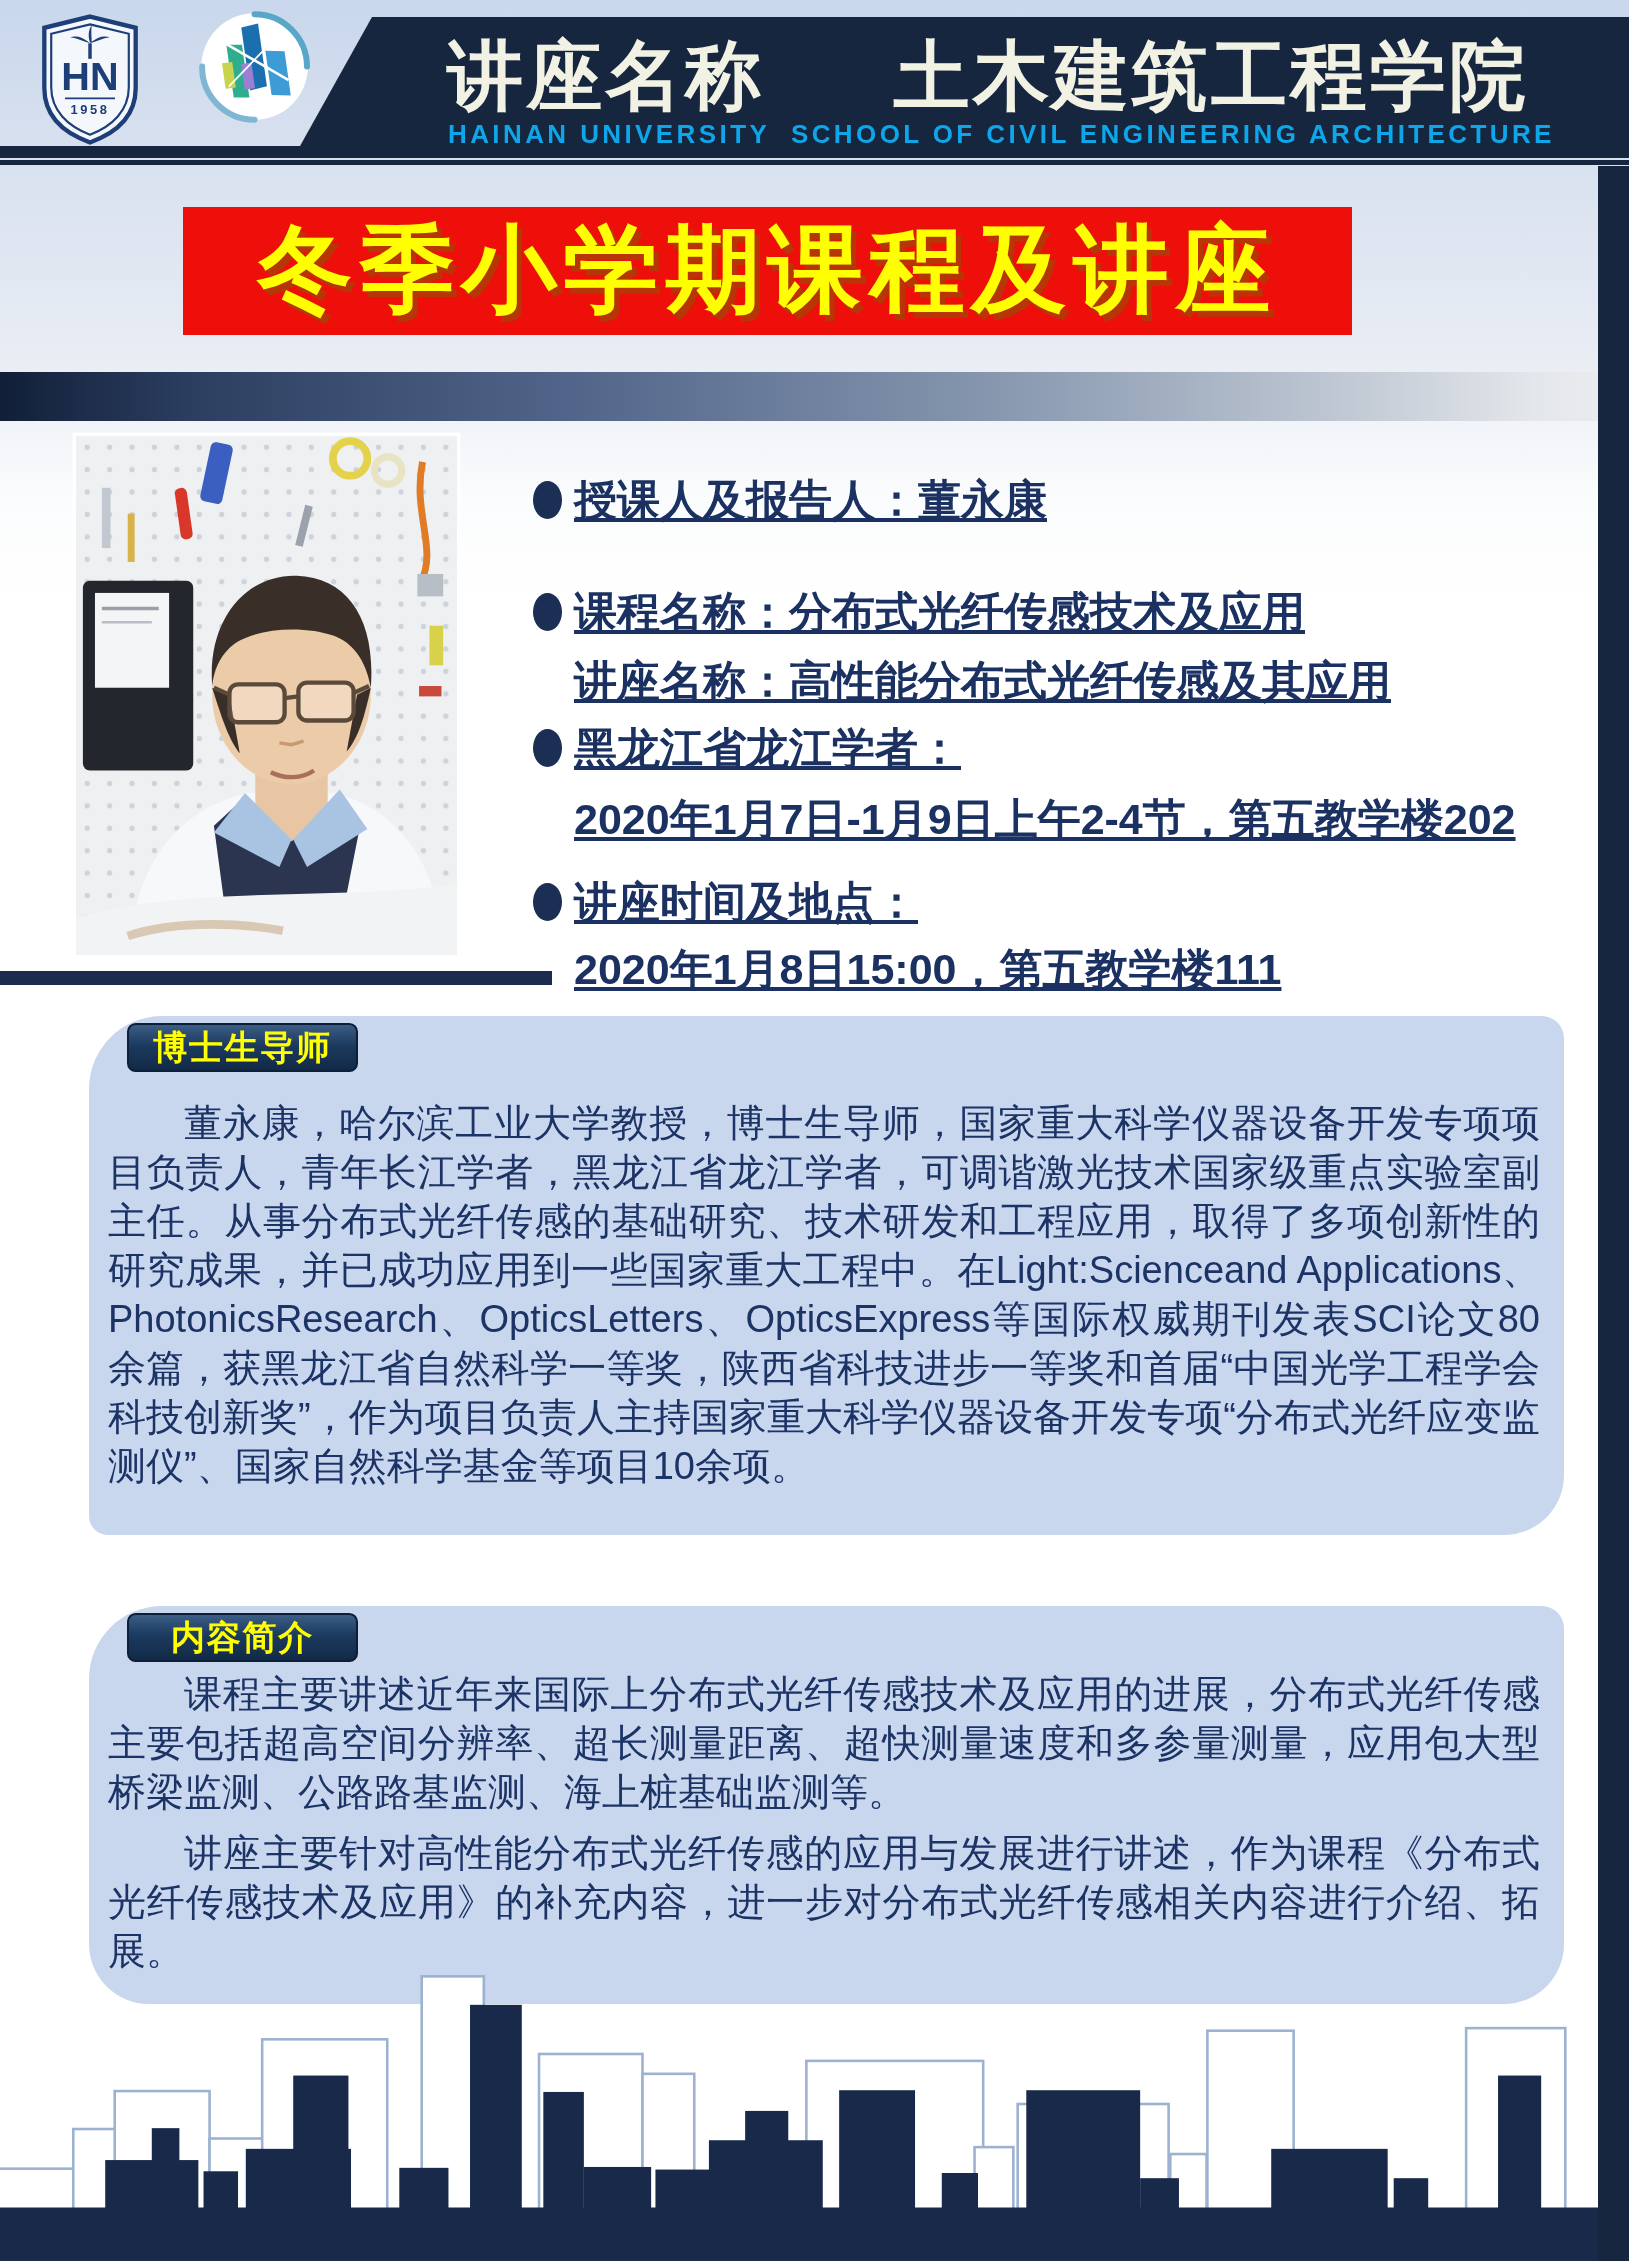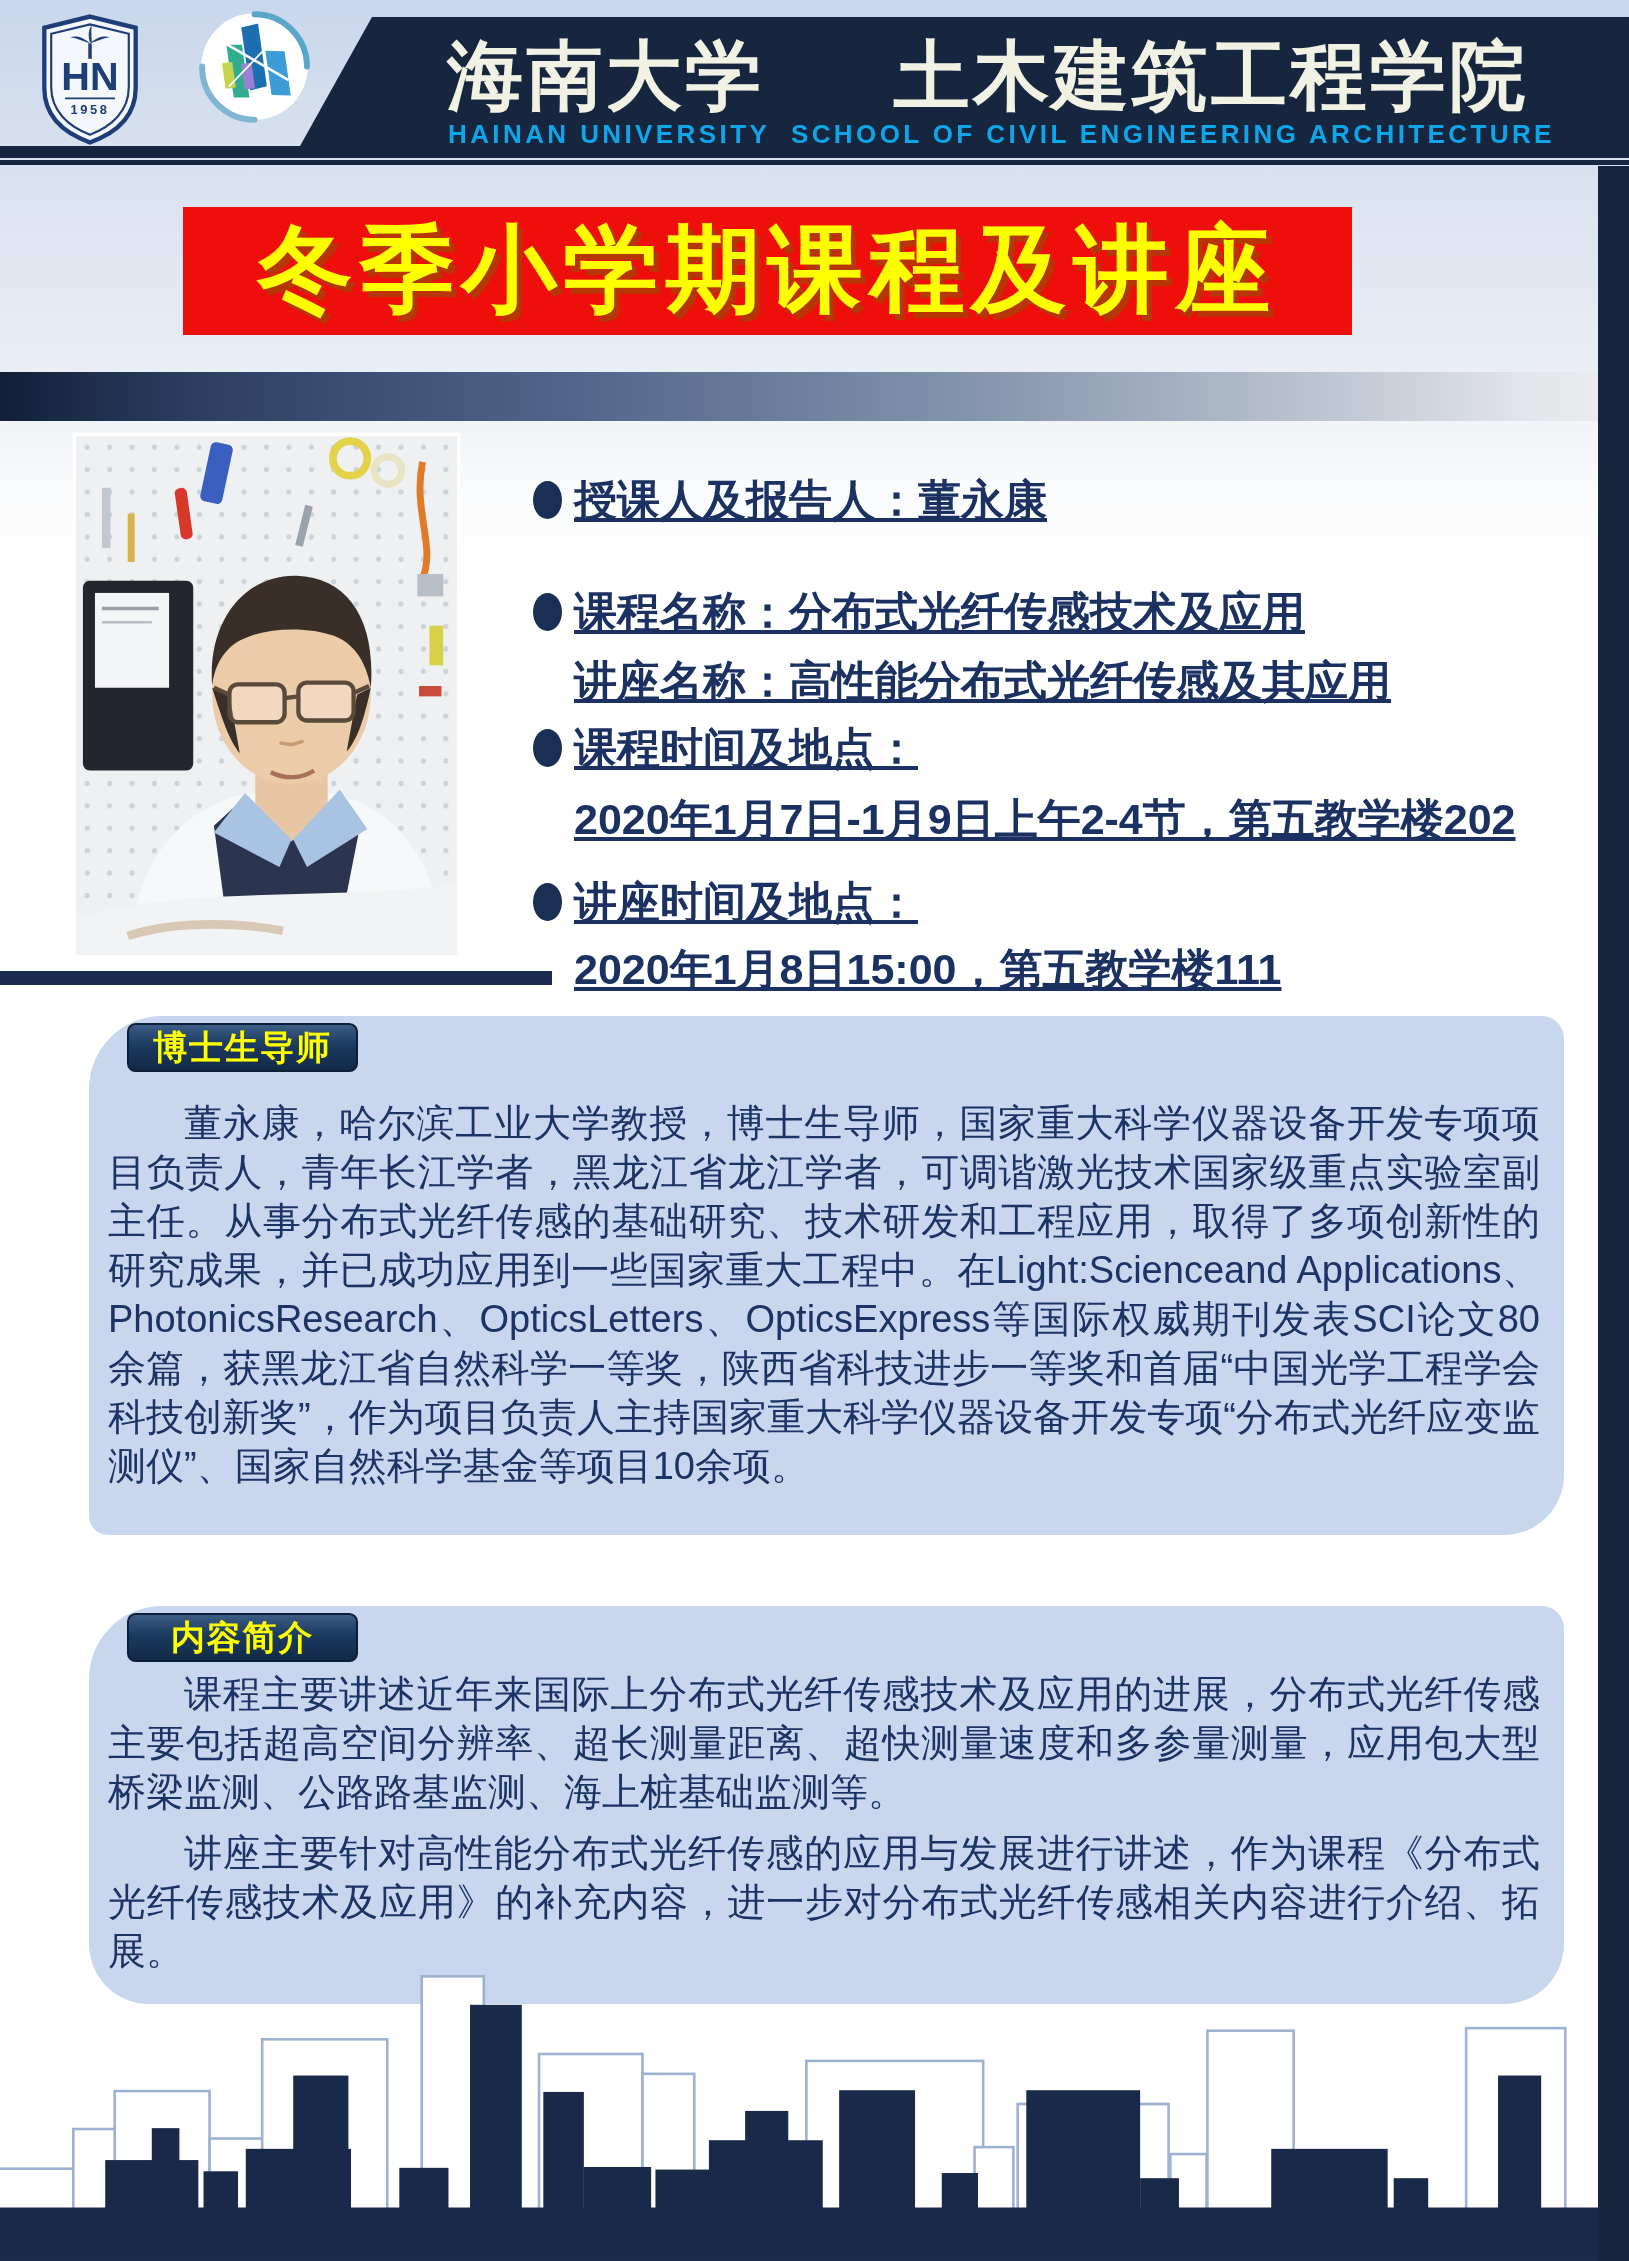--- a/index.html
+++ b/index.html
@@ -53,21 +53,21 @@
   
   .skyline{position:absolute;left:0;top:1966px;width:1630px;height:295px;}
 </style>
 </head>
 <body>
 
 <div class="page">
 
   <div class="hdr-block">
     <div class="hdr-cn">
-      <span>海南大学</span>
+      <span>讲座名称</span>
       <span>土木建筑工程学院</span>
     </div>
     <div class="hdr-en">HAINAN UNIVERSITY  SCHOOL OF CIVIL ENGINEERING ARCHITECTURE</div>
   </div>
   <div class="hdr-band1"></div>
   <div class="hdr-band2"></div>
 
   <svg class="seal" viewBox="0 0 118 152">
     <path d="M59 3 L112 16 L112 86 C112 118 90 138 59 149 C28 138 6 118 6 86 L6 16 Z" fill="#f4f8fd" stroke="#1d3e77" stroke-width="5"></path>
     <path d="M59 12 L104 23 L104 85 C104 112 85 130 59 140 C33 130 14 112 14 85 L14 23 Z" fill="none" stroke="#1d3e77" stroke-width="2.5"></path>
@@ -163,21 +163,21 @@
   <div class="info-row" style="top:588px">
     <span class="info-bullet"></span>
     <span class="info-text">课程名称：分布式光纤传感技术及应用</span>
   </div>
   <div class="info-row" style="top:657px">
     <span class="info-spacer"></span>
     <span class="info-text">讲座名称：高性能分布式光纤传感及其应用</span>
   </div>
   <div class="info-row" style="top:724px">
     <span class="info-bullet"></span>
-    <span class="info-text">课程时间及地点：</span>
+    <span class="info-text">黑龙江省龙江学者：</span>
   </div>
   <div class="info-row" style="top:795px">
     <span class="info-spacer"></span>
     <span class="info-text">2020年1月7日-1月9日上午2-4节，第五教学楼202</span>
   </div>
   <div class="info-row" style="top:878px">
     <span class="info-bullet"></span>
     <span class="info-text">讲座时间及地点：</span>
   </div>
   <div class="info-row" style="top:945px">

